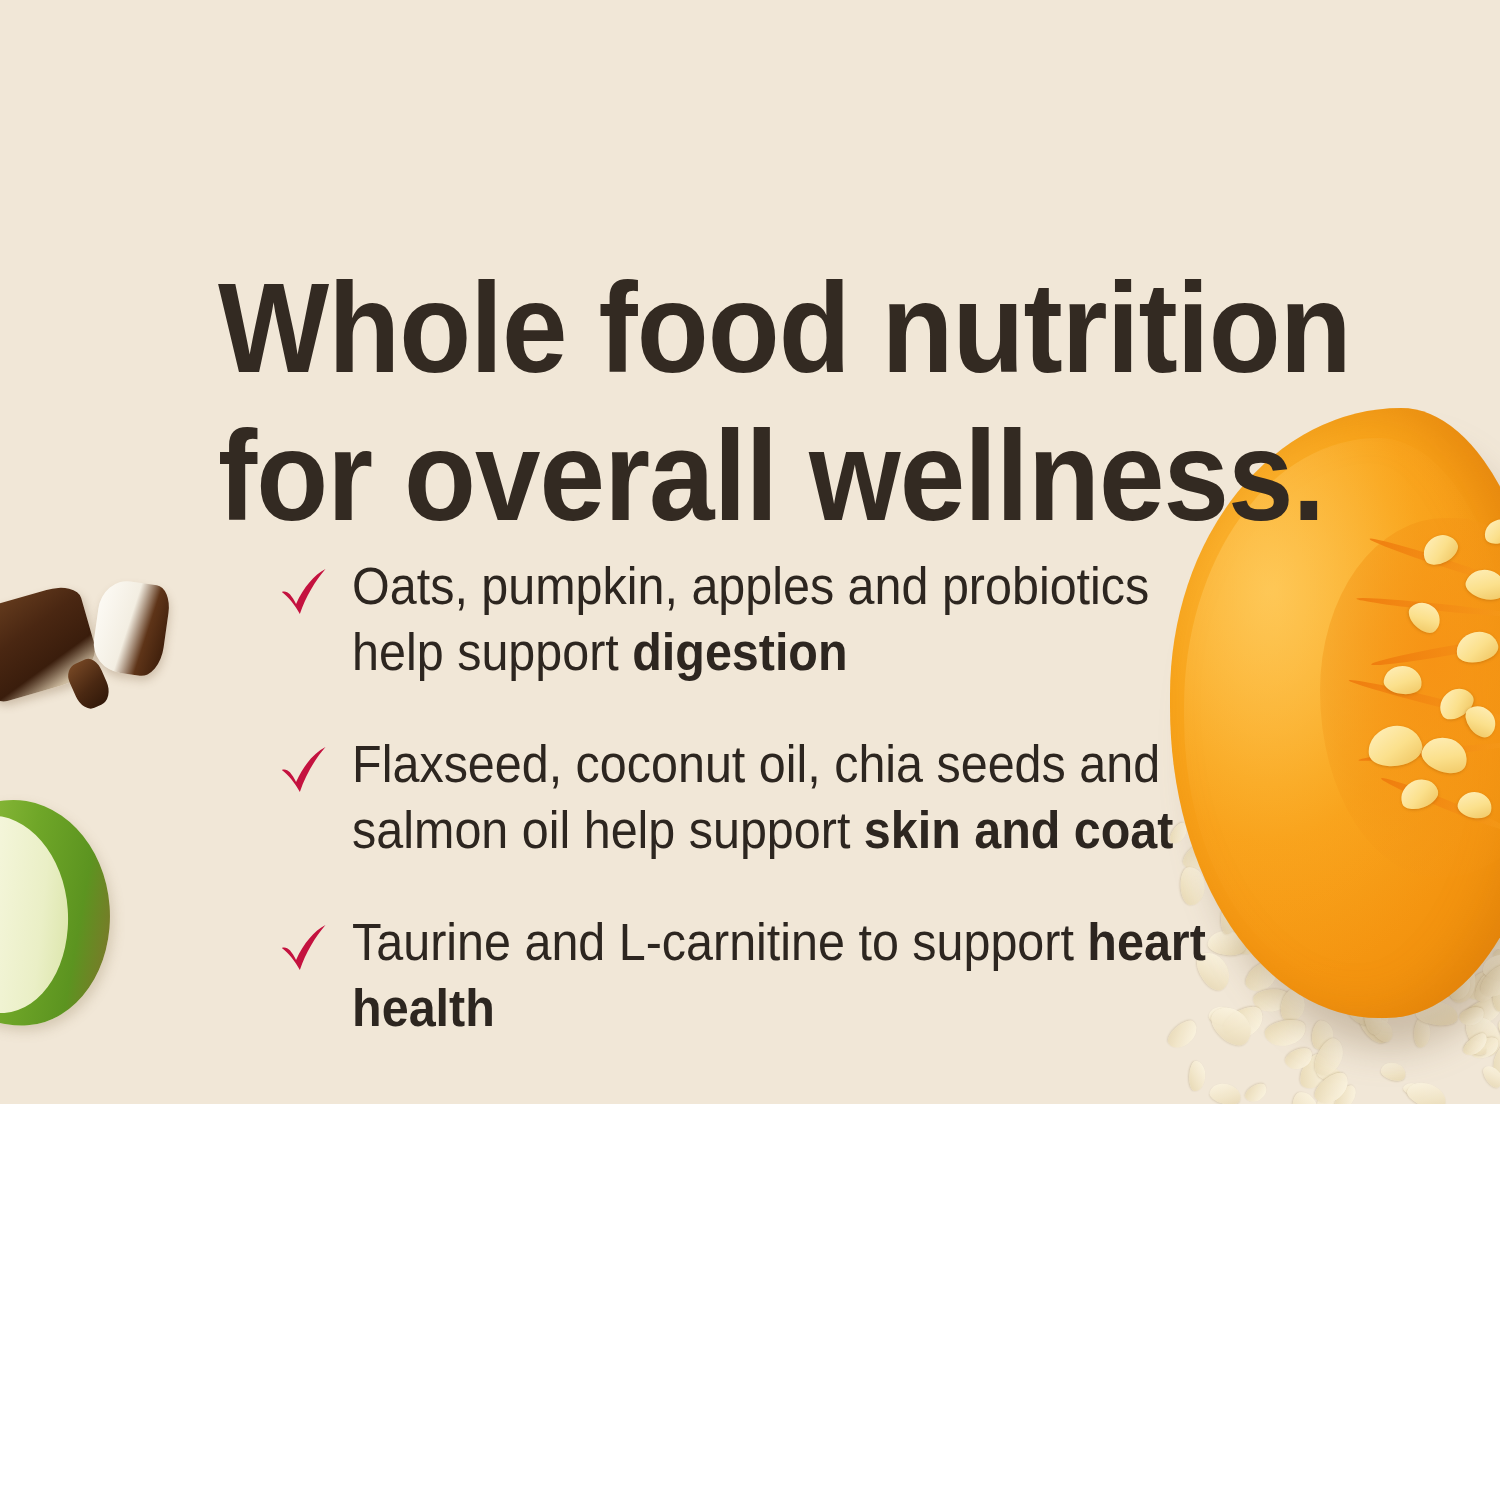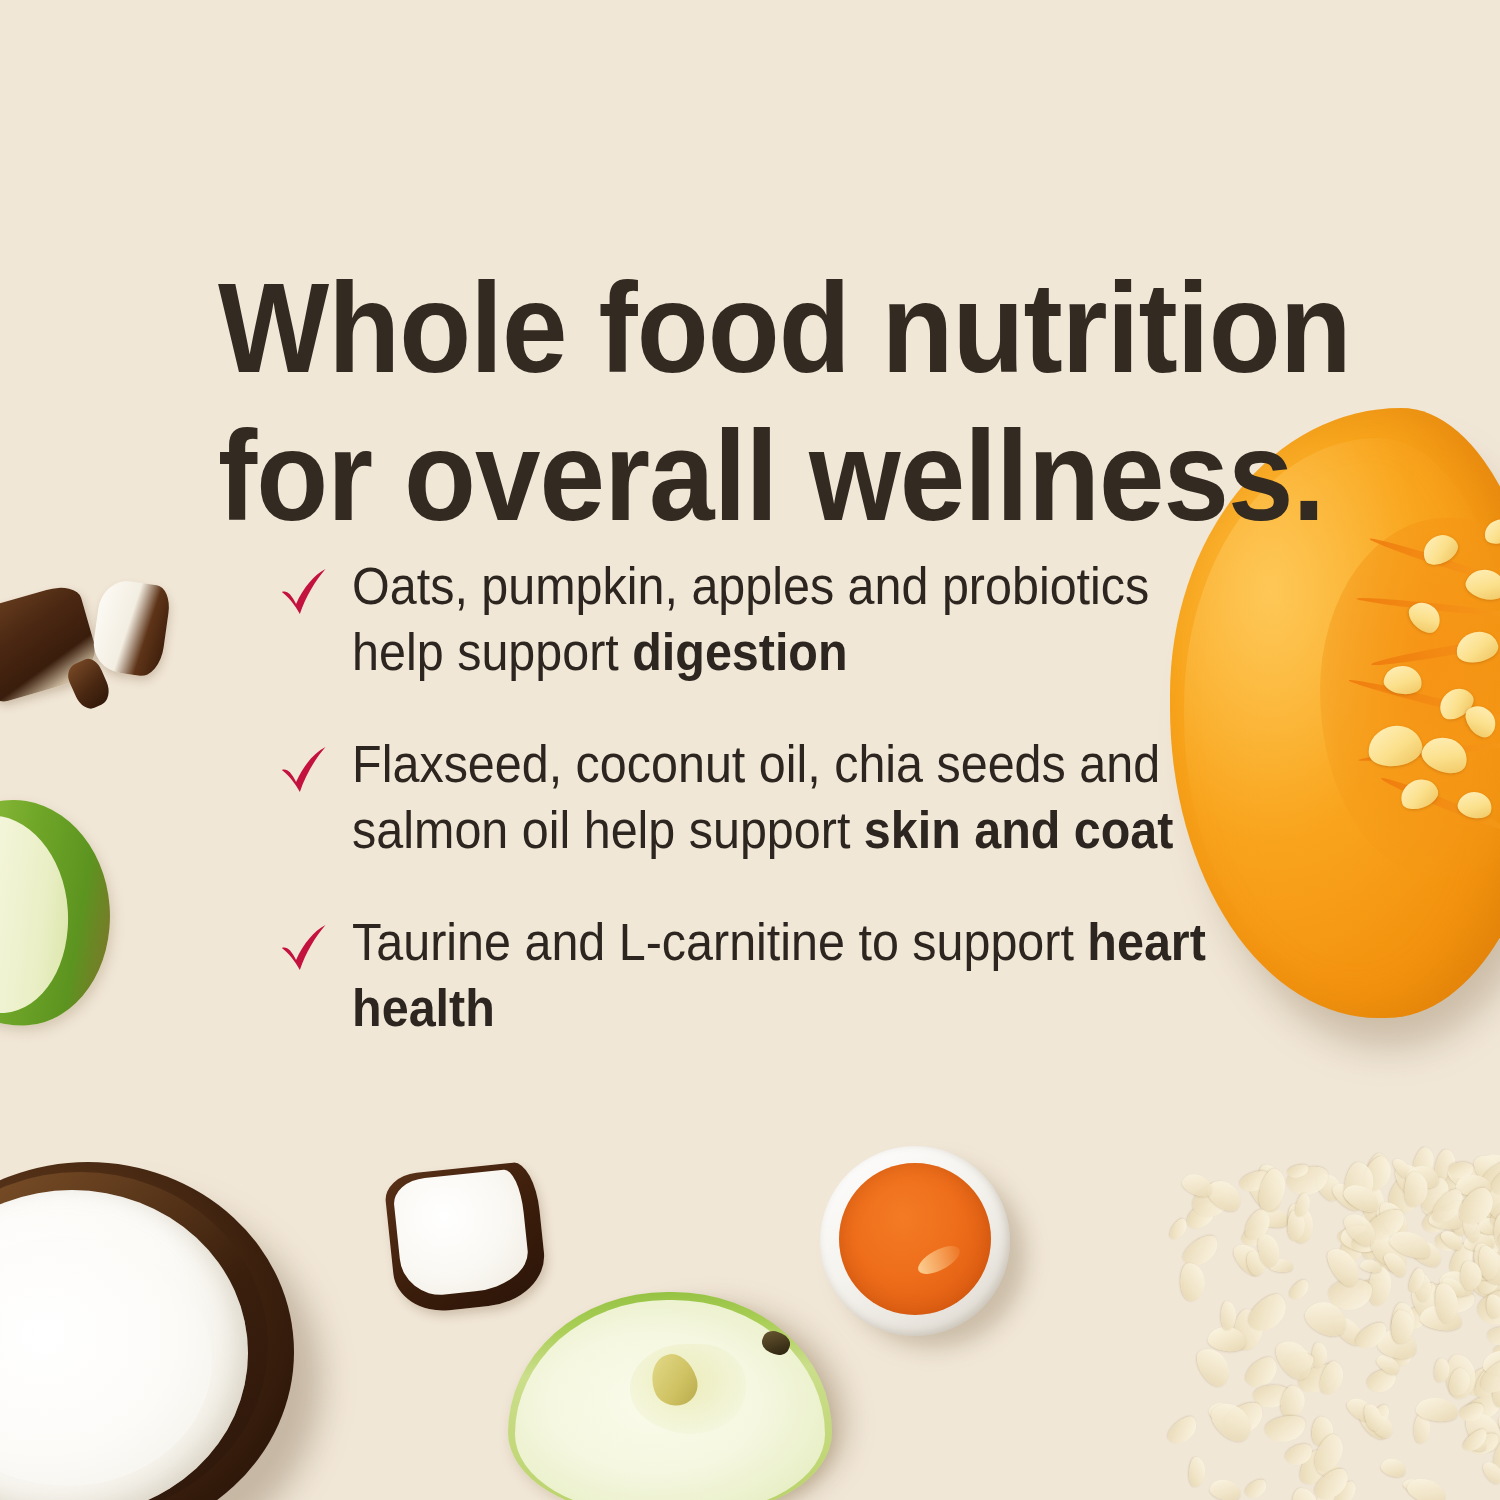--- a/index.html
+++ b/index.html
@@ -3,21 +3,21 @@
 <meta charset="utf-8">
 <style>
   html, body {
     margin: 0;
     padding: 0;
     background: #ffffff;
   }
   #poster {
     position: relative;
     width: 1500px;
-    height: 1500px;
+    height: 1104px;
     background: #F1E7D7;
     overflow: hidden;
     font-family: "Liberation Sans", sans-serif;
     -webkit-font-smoothing: antialiased;
   }
 
   
   .headline {
     position: absolute;
     left: 218px;

